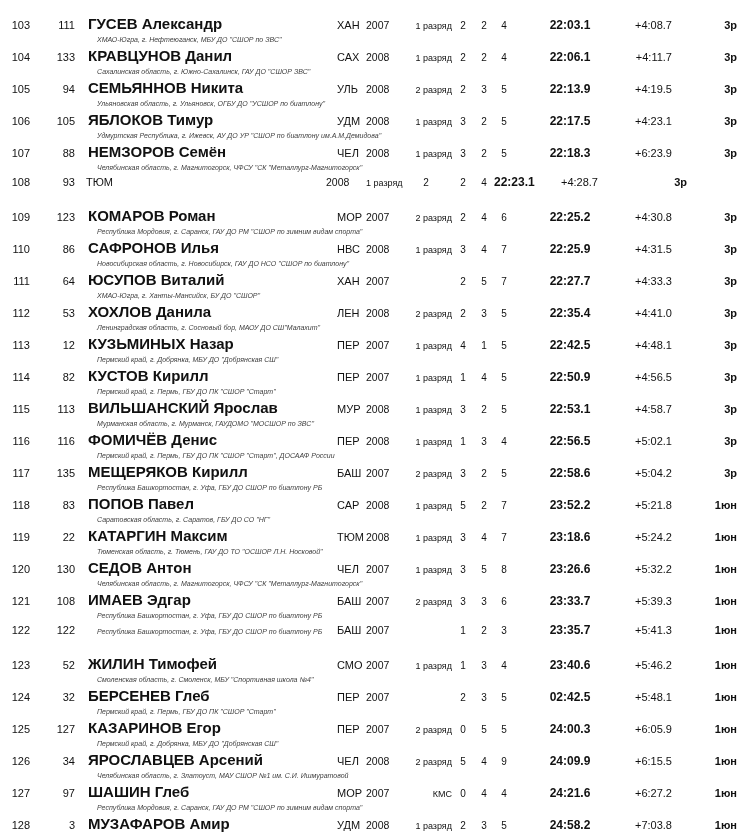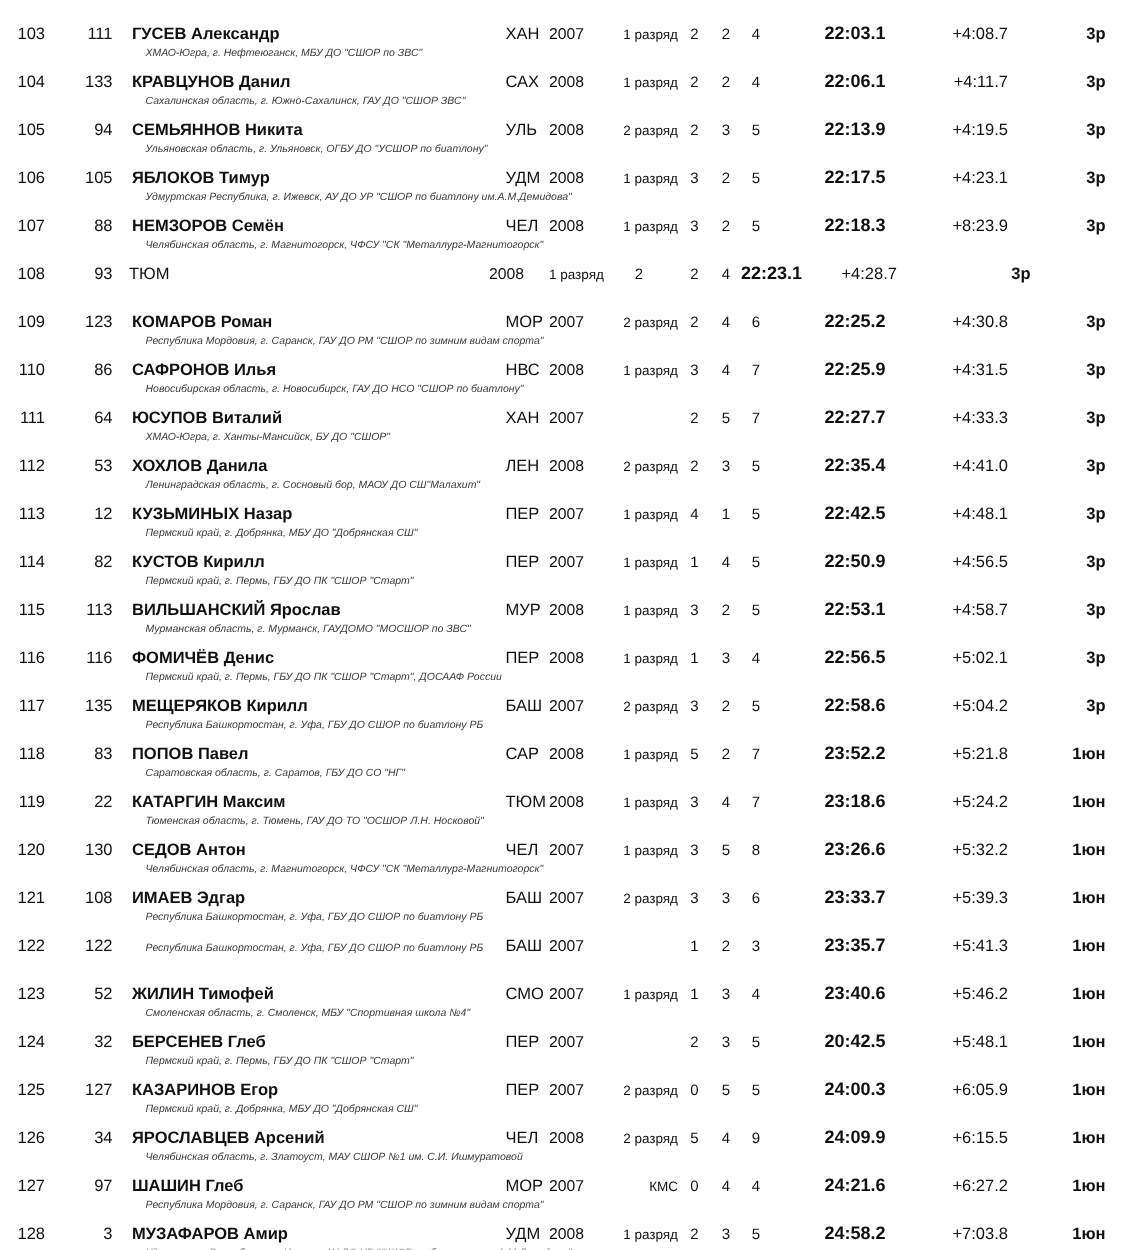--- a/index.html
+++ b/index.html
@@ -21,21 +21,21 @@
     grid-template-columns: 38px 37px 251px 40px 34px 52px 22px 20px 20px 112px 74px 50px;
     align-items: baseline;
     height: 32px;
     box-sizing: border-box;
     padding-top: 4px;
   }
   .cell { line-height: 1.1; }
   .place   { text-align: right; padding-right: 8px; font-size: 11px; }
   .bib     { text-align: right; font-size: 11px; }
   .namecell{ padding-left: 13px; }
-  .name    { font-weight: bold; font-size: 11px; white-space: nowrap; }
+  .name    { font-weight: bold; font-size: 15px; white-space: nowrap; }
   .club    { font-style: italic; font-size: 7px; color: #3d3d3d; margin-top: 3px;
              padding-left: 9px; white-space: nowrap; width: max-content; }
   .region  { padding-left: 11px; font-size: 11px; }
   .year    { text-align: left; font-size: 10.5px; }
   .rank    { text-align: right; font-size: 9px; white-space: nowrap; }
   .pen     { text-align: center; font-size: 10px; }
   .time    { text-align: center; font-weight: bold; font-size: 12px; }
   .gap     { text-align: right; padding-right: 28px; font-size: 11px; }
   .result  { text-align: right; padding-right: 13px; font-weight: bold; font-size: 11px; }
 </style>
@@ -122,21 +122,21 @@
       <div class="name">НЕМЗОРОВ Семён</div>
       <div class="club">Челябинская область,  г. Магнитогорск, ЧФСУ "СК "Металлург-Магнитогорск"</div>
     </div>
     <div class="cell region">ЧЕЛ</div>
     <div class="cell year">2008</div>
     <div class="cell rank">1 разряд</div>
     <div class="cell pen">3</div>
     <div class="cell pen">2</div>
     <div class="cell pen">5</div>
     <div class="cell time">22:18.3</div>
-    <div class="cell gap">+8:23.9</div>
+    <div class="cell gap">+6:23.9</div>
     <div class="cell result">3р</div>
   </div>
 
   <div class="row">
     <div class="cell place">108</div>
     <div class="cell bib">93</div>
     <div class="cell region">ТЮМ</div>
     <div class="cell year">2008</div>
     <div class="cell rank">1 разряд</div>
     <div class="cell pen">2</div>
@@ -422,21 +422,21 @@
     <div class="cell namecell">
       <div class="name">БЕРСЕНЕВ Глеб</div>
       <div class="club">Пермский край,  г. Пермь, ГБУ ДО ПК "СШОР "Старт"</div>
     </div>
     <div class="cell region">ПЕР</div>
     <div class="cell year">2007</div>
     <div class="cell rank"></div>
     <div class="cell pen">2</div>
     <div class="cell pen">3</div>
     <div class="cell pen">5</div>
-    <div class="cell time">20:42.5</div>
+    <div class="cell time">02:42.5</div>
     <div class="cell gap">+5:48.1</div>
     <div class="cell result">1юн</div>
   </div>
 
   <div class="row">
     <div class="cell place">125</div>
     <div class="cell bib">127</div>
     <div class="cell namecell">
       <div class="name">КАЗАРИНОВ Егор</div>
       <div class="club">Пермский край,  г. Добрянка, МБУ ДО  "Добрянская СШ"</div>

